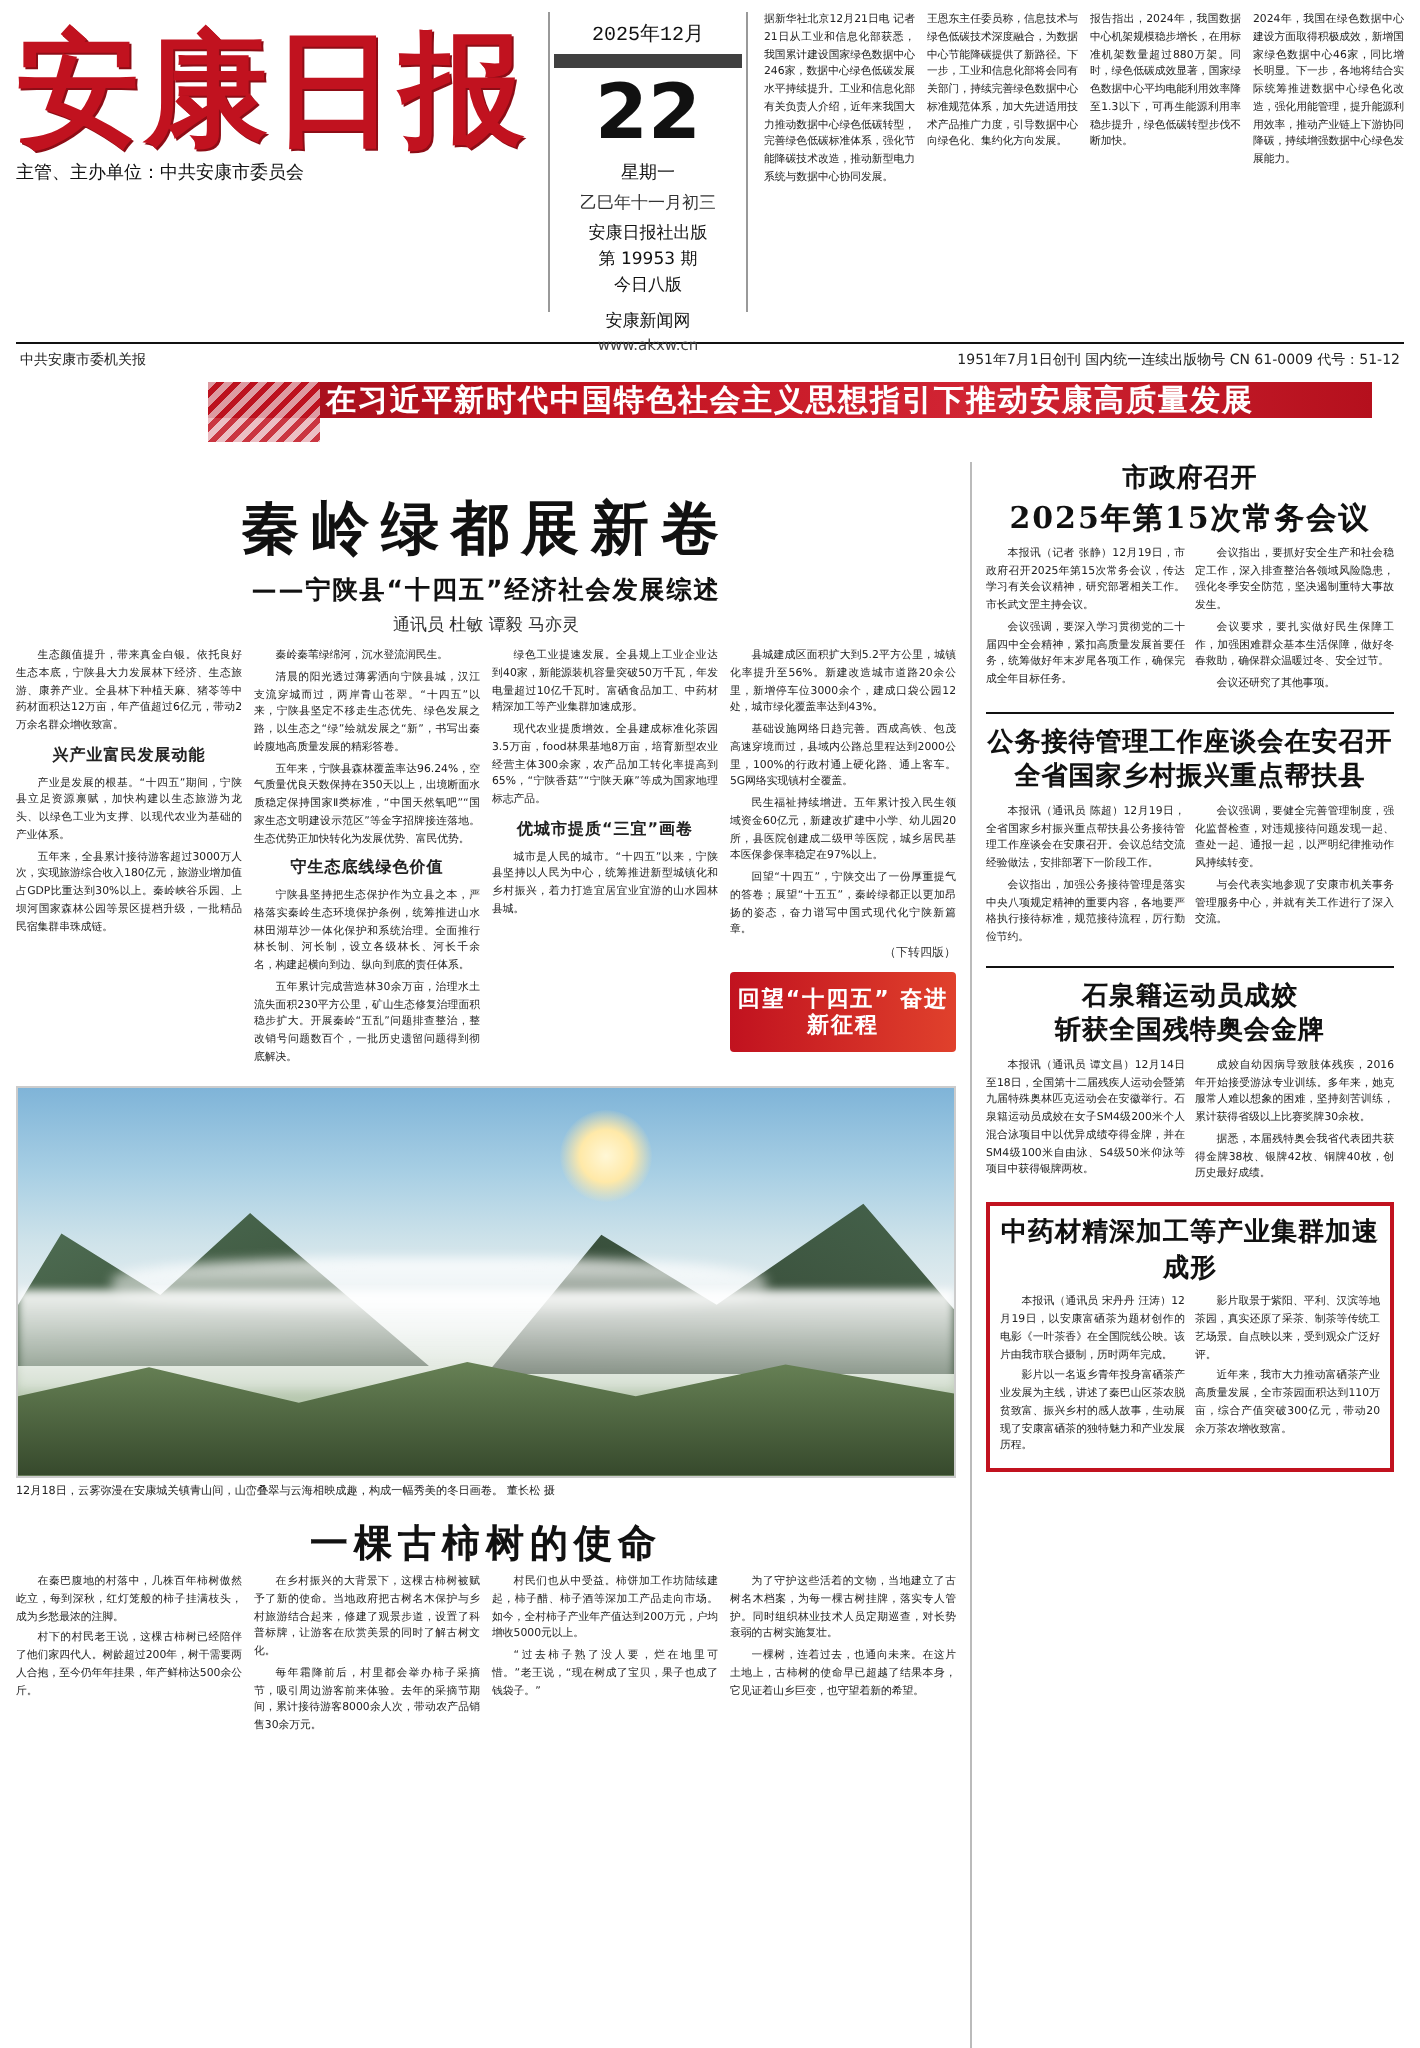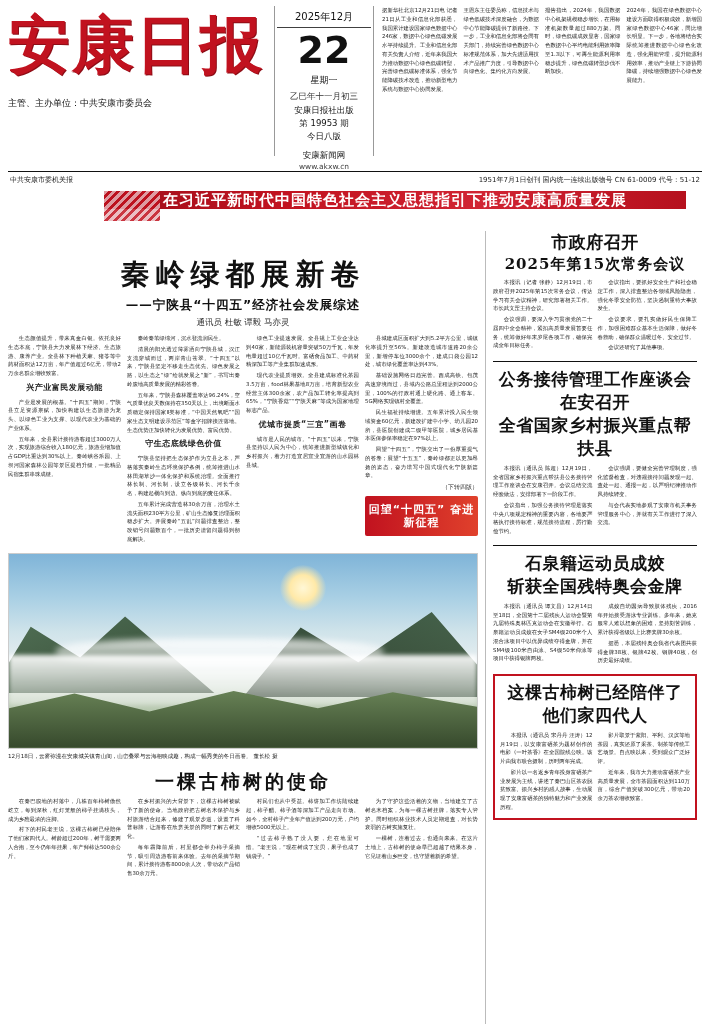--- a/index.html
+++ b/index.html
@@ -24,27 +24,27 @@
     color:#c1121f;
     letter-spacing:2px;
     line-height:1.05;
     margin-top:6px;
     text-shadow:1px 1px 0 #8d0d16;
   }
   .mh-pinyin {
     color:#c1121f; font-size:13px; font-weight:bold; letter-spacing:3px;
     margin-top:10px; border-bottom:2px solid #c1121f; padding-bottom:3px; width:238px;
   }
-  .mh-org { font-size:9px; color:#111; margin-top:20px; line-height:1.5; }
+  .mh-org { font-size:9px; color:#111; margin-top:4px; line-height:1.5; }
 
   .mh-date {
     width:100px; border-left:1px solid #999; border-right:1px solid #999;
     text-align:center; padding:4px 2px; margin-left:4px; height:150px;
   }
-  .mh-date .d1 { font-size:10px; border-bottom:1px solid #404040; padding-bottom:3px; }
+  .mh-date .d1 { font-size:10px; border-bottom:7px solid #404040; padding-bottom:3px;font-family:Liberation Mono, monospace; }
   .mh-date .d2 { font-size:38px; font-weight:bold; line-height:1.1; margin:2px 0; }
   .mh-date .d3 { font-size:9px; }
   .mh-date .d4 { font-size:8.5px; color:#333; margin-top:3px; line-height:1.6; }
   .mh-date .d5 { font-size:8.5px; margin-top:2px; }
   .mh-date .d6 { font-size:8.5px; margin-top:1px; }
   .mh-date .d7 { font-size:8.5px; margin-top:6px; line-height:1.5; }
   .mh-date .d8 { font-size:7.5px; color:#444; }
 
   .mh-right { flex:1; padding-left:8px; }
   .mh-head {
@@ -75,21 +75,21 @@
 
   
   .content { display:flex; gap:7px; height:800px; }
   .left-col { width:470px; position:relative; }
   .right-col { width:212px; position:relative; border-left:1px solid #bbb; padding-left:7px; }
 
   
   .h-lead {
     text-align:center;
     font-family:Liberation Sans, sans-serif;
-    font-size:29px; font-weight:bold; letter-spacing:6px; margin:24px 0 2px 0;
+    font-size:29px; font-weight:bold; letter-spacing:6px; margin:14px 0 2px 0;
   }
   .h-sub { text-align:center; font-size:12.5px; font-weight:bold; letter-spacing:1px; margin-bottom:3px;}
   .h-by { text-align:center; font-size:8.5px; color:#333; margin-bottom:5px; }
 
   .art-cols { display:flex; gap:6px; font-size:5.4px; line-height:1.62; text-align:justify; color:#222; }
   .art-cols .c { flex:1; }
   .art-cols .c p { margin:0 0 2px 0; text-indent:2em; }
   .c-head { text-align:center; font-weight:bold; font-size:8px; margin:4px 0 3px 0; letter-spacing:.5px; }
 
   .badge-round {
@@ -125,21 +125,21 @@
     font-size:19px; font-weight:bold; letter-spacing:3px; margin:9px 0 2px 0;
   }
   .h2-by { text-align:center; font-size:8px; color:#333; margin-bottom:5px; }
 
   
   .r-head {
     text-align:center; font-family:"DejaVu Serif","Liberation Serif",serif;
     font-weight:bold; line-height:1.35;
   }
   .r-head.big { font-size:15px; letter-spacing:1px; }
-  .r-head.mid { font-size:17px; letter-spacing:.5px; }
+  .r-head.mid { font-size:13px; letter-spacing:.5px; }
   .r-cols { display:flex; gap:5px; font-size:5.4px; line-height:1.62; text-align:justify; color:#222; margin-top:4px;}
   .r-cols .c { flex:1; }
   .r-cols .c p { margin:0 0 2px 0; text-indent:2em; }
   .r-div { border-top:1px solid #111; margin:7px 0 6px 0; }
 
   .boxed { border:2px solid #c1121f; padding:5px 5px 4px 5px; margin-top:7px; }
   .boxed .r-head { color:#111; }
 </style>
 </head>
 <body>
@@ -309,21 +309,21 @@
             <p>本报讯（通讯员 谭文昌）12月14日至18日，全国第十二届残疾人运动会暨第九届特殊奥林匹克运动会在安徽举行。石泉籍运动员成姣在女子SM4级200米个人混合泳项目中以优异成绩夺得金牌，并在SM4级100米自由泳、S4级50米仰泳等项目中获得银牌两枚。</p>
           </div>
           <div class="c">
             <p>成姣自幼因病导致肢体残疾，2016年开始接受游泳专业训练。多年来，她克服常人难以想象的困难，坚持刻苦训练，累计获得省级以上比赛奖牌30余枚。</p>
             <p>据悉，本届残特奥会我省代表团共获得金牌38枚、银牌42枚、铜牌40枚，创历史最好成绩。</p>
           </div>
         </div>
       </div>
 
       <div class="boxed">
-        <div class="r-head mid">这棵古柿树已经陪伴了他们家四代人</div>
+        <div class="r-head mid">中药材精深加工等产业集群加速成形</div>
         <div class="r-cols">
           <div class="c">
             <p>本报讯（通讯员 宋丹丹 汪涛）12月19日，以安康富硒茶为题材创作的电影《一叶茶香》在全国院线公映。该片由我市联合摄制，历时两年完成。</p>
             <p>影片以一名返乡青年投身富硒茶产业发展为主线，讲述了秦巴山区茶农脱贫致富、振兴乡村的感人故事，生动展现了安康富硒茶的独特魅力和产业发展历程。</p>
           </div>
           <div class="c">
             <p>影片取景于紫阳、平利、汉滨等地茶园，真实还原了采茶、制茶等传统工艺场景。自点映以来，受到观众广泛好评。</p>
             <p>近年来，我市大力推动富硒茶产业高质量发展，全市茶园面积达到110万亩，综合产值突破300亿元，带动20余万茶农增收致富。</p>
           </div>
         </div>

